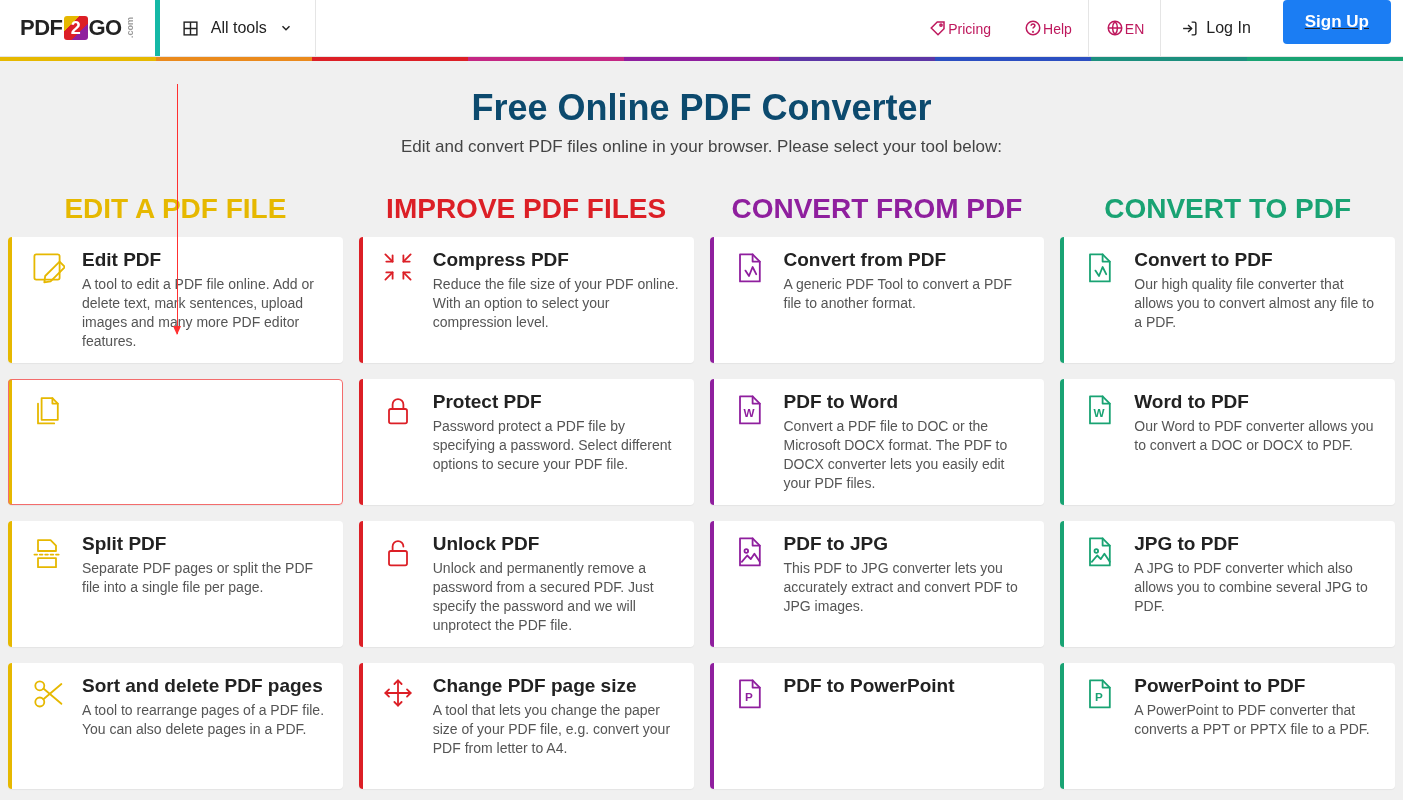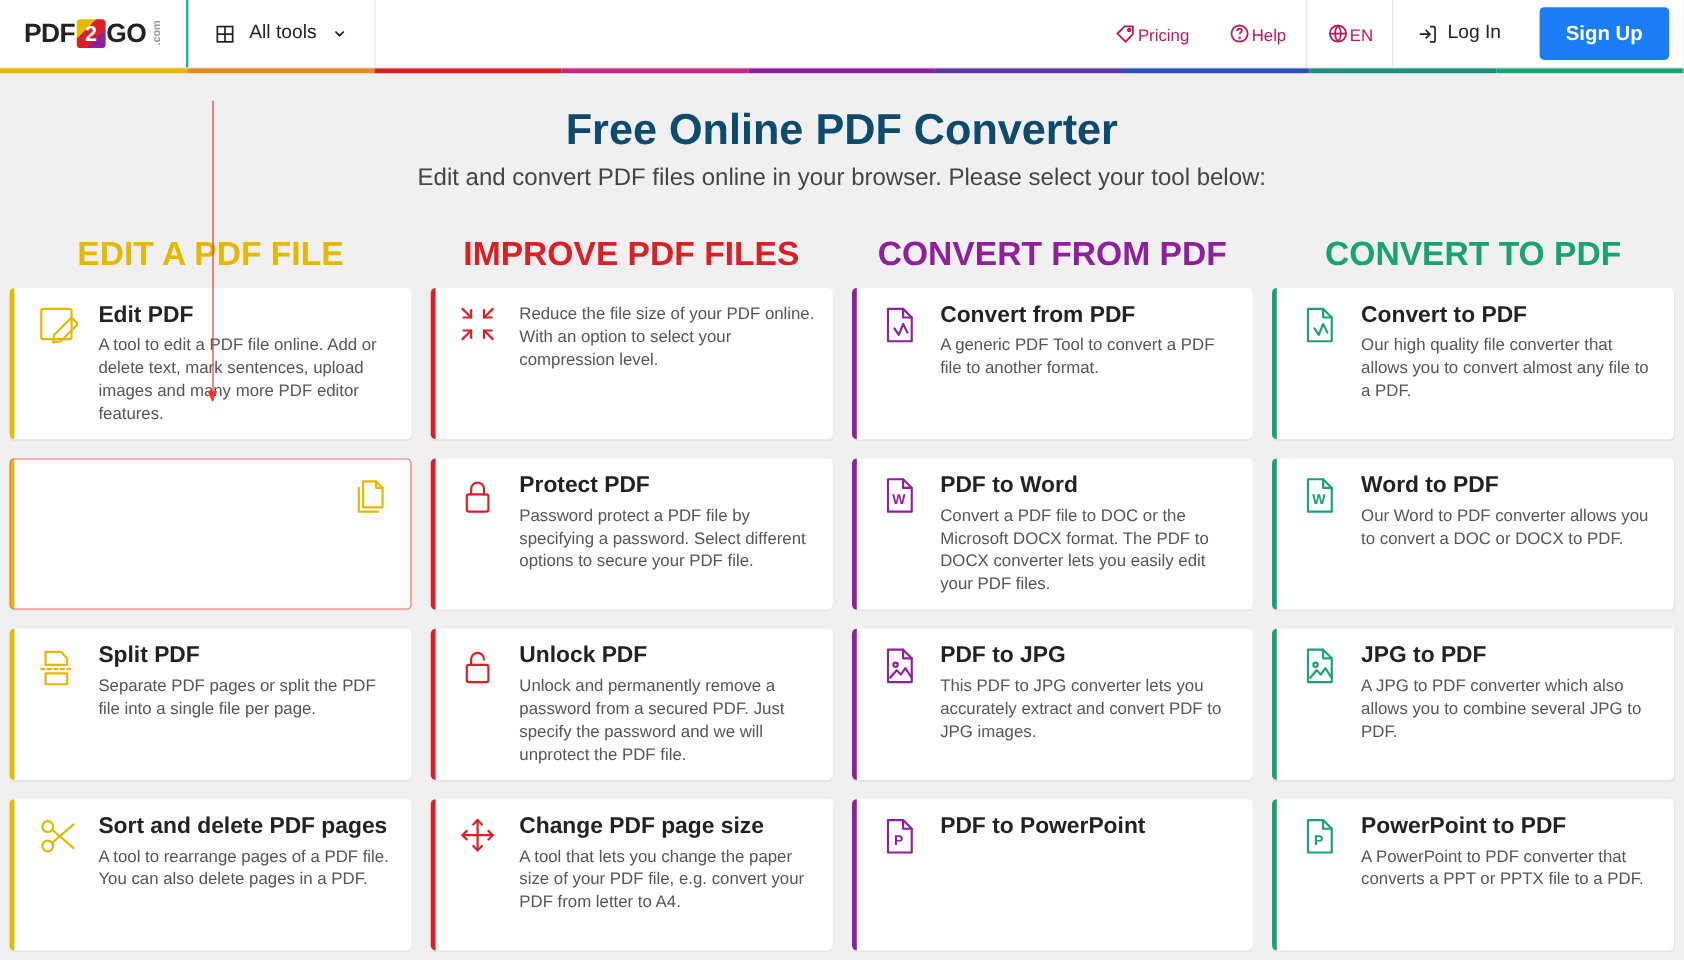--- a/index.html
+++ b/index.html
@@ -1,56 +1,56 @@
 <!DOCTYPE html>
 <html><head>
 <meta charset="utf-8">
 <style>
   * { margin:0; padding:0; box-sizing:border-box; }
   body { font-family: "Segoe UI", "Helvetica Neue", Arial, sans-serif; background:#f0f0f0; width:1403px; height:800px; overflow:hidden; color:#222; }
 
   
   .nav { height:57px; background:#fff; display:flex; align-items:stretch; border-bottom:1px solid #e5e5e5; }
-  .brand { display:flex; align-items:center; padding:0 20px; border-right:2px solid #14b8a6; }
+  .brand { display:flex; align-items:center; padding:0 20px; border-right:5px solid #14b8a6; }
   .brand .logo-text { font-size:22px; font-weight:700; color:#222; letter-spacing:-0.5px; display:flex; align-items:center;}
   .brand .two { display:inline-flex; width:24px; height:24px; border-radius:3px; color:#fff; font-size:18px; align-items:center; justify-content:center; margin:0 1px;
     background: linear-gradient(135deg,#e6b800 0 33%, #dc1f26 33% 66%, #8f1f9e 66%); }
   .brand .vert { font-size:9px; color:#999; writing-mode:vertical-rl; transform:rotate(180deg); margin-left:3px; letter-spacing:0;}
   .menu-all { display:flex; align-items:center; padding:0 22px; border-right:1px solid #e5e5e5; gap:12px; cursor:pointer;}
   .menu-all .grid-ic { color:#222; }
   .menu-all span.lbl { font-size:16px; color:#222; }
   .menu-all .chev { color:#222; }
   .spacer { flex:1; }
   .nav-item { display:flex; flex-direction:row; align-items:center; justify-content:center; padding:0 16px; cursor:pointer; color:#be185d;}
   .nav-item svg { height:18px; }
   .nav-item .lbl { font-size:14px; margin-top:2px;}
   .sep { width:1px; background:#e5e5e5;}
   .login { display:flex; align-items:center; padding:0 20px; gap:8px; cursor:pointer; font-size:16px;}
-  .signup { display:flex; align-items:center; padding:0 12px; }
+  .signup { display:flex; align-items:flex-start; padding:0 12px;text-decoration:underline; }
   .signup button { background:#1b7df3; border:none; color:#fff; font-size:17px; font-weight:600; padding:12px 22px; border-radius:4px; cursor:pointer;}
 
   
   .rainbow { height:4px; display:flex; }
   .rainbow div { flex:1; }
 
   
   .hero { text-align:center; padding:26px 0 18px; }
   .hero h1 { font-size:36px; font-weight:700; color:#0c4a6e;}
-  .hero p  { font-size:20px; color:#444; margin-top:8px;}
+  .hero p  { font-size:17px; color:#444; margin-top:8px;}
 
   
   .grid { display:flex; gap:16px; padding:0 8px; }
   .col { flex:1; min-width:0;}
   .col-head { text-align:center; font-size:28px; font-weight:700; margin:18px 0 12px; }
   .c-yellow { color:#e6b800; } .b-yellow { background:#e6b800; }
   .c-red    { color:#dc1f26; } .b-red    { background:#dc1f26; }
   .c-purple { color:#8f1f9e; } .b-purple { background:#8f1f9e; }
   .c-green  { color:#19a373; } .b-green  { background:#19a373; }
 
-  .card { background:#fff; border-radius:4px; margin-bottom:16px; display:flex; position:relative; min-height:126px; box-shadow: 0 1px 1px rgba(0,0,0,0.05); cursor:pointer;justify-content:space-between; }
+  .card { background:#fff; border-radius:4px; margin-bottom:16px; display:flex; position:relative; min-height:126px; box-shadow: 0 1px 1px rgba(0,0,0,0.05); cursor:pointer; }
   .card .bar { width:4px; border-radius:4px 0 0 4px; }
   .card .icon { width:70px; display:flex; align-items:flex-start; justify-content:center; padding-top:12px; }
   .card .body { padding:12px 14px 12px 0; flex:1; }
   .card h3 { font-size:19px; font-weight:600; color:#222; margin-bottom:4px;}
   .card p  { font-size:14px; color:#555; line-height:1.35; }
   .card.highlight { outline:1px solid #f36c6c; outline-offset:-1px; }
   .card.short { min-height:60px; }
   .card .icon svg { width:36px; height:36px; }
 
   
@@ -195,20 +195,21 @@
     <div class="col">
       <div class="col-head c-red">IMPROVE PDF FILES</div>
       <div class="card">
         <div class="bar b-red"></div>
         <div class="icon c-red">
           <svg viewBox="0 0 40 40" stroke="currentColor" fill="none" stroke-width="2.5" stroke-linejoin="round" stroke-linecap="round">
             <use href="#compress-icon"></use>
           </svg>
         </div>
         <div class="body">
+          <h3>Compress PDF</h3>
           <p>Reduce the file size of your PDF online. With an option to select your compression level.</p>
         </div>
       </div>
       <div class="card">
         <div class="bar b-red"></div>
         <div class="icon c-red">
           <svg viewBox="0 0 40 40" stroke="currentColor" fill="none" stroke-width="2.5" stroke-linejoin="round" stroke-linecap="round">
             <use href="#lock-icon"></use>
           </svg>
         </div>

